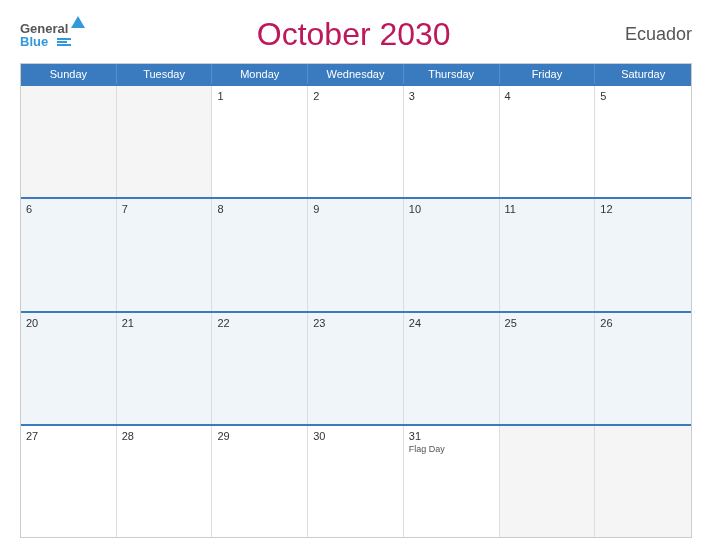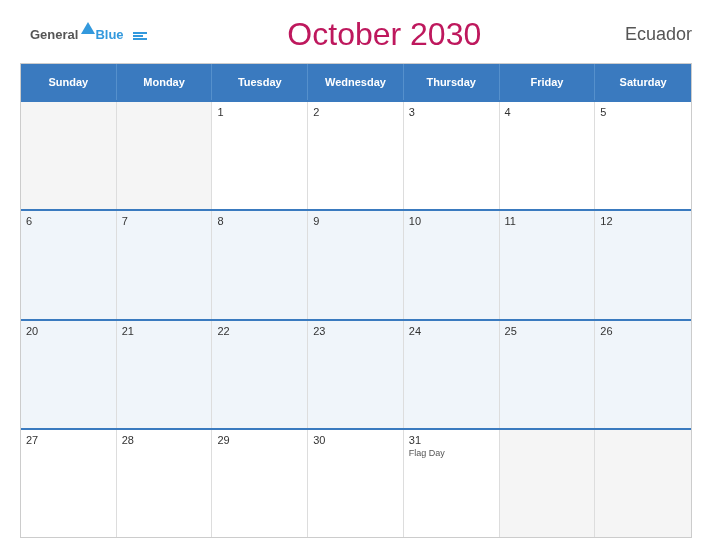--- a/index.html
+++ b/index.html
@@ -52,22 +52,21 @@
     }
     .logo-line {
       height: 2px;
       background: #3399dd;
     }
     .logo-line1 { width: 14px; }
     .logo-line2 { width: 10px; }
     .logo-line3 { width: 14px; }
     .logo-wrapper {
       display: flex;
-      flex-direction: row;
-      margin-left: 10px;
+      flex-direction: column;
     }
     .logo-top-row {
       display: flex;
       align-items: flex-start;
     }
     .title {
       font-size: 32px;
       color: #be185d;
       font-weight: normal;
       text-align: center;
@@ -86,23 +85,23 @@
       flex-direction: column;
     }
     .cal-header-row {
       display: grid;
       grid-template-columns: repeat(7, 1fr);
       background: #3a7abf;
     }
     .cal-header-cell {
       color: #fff;
       font-size: 11px;
-      font-weight: bold;
+      font-weight: normal;
       text-align: center;
-      padding: 12px 2px;
+      padding: 4px 2px;
       border-right: 1px solid #5590cc;
     }
     .cal-header-cell:last-child { border-right: none; }
     .cal-body {
       flex: 1;
       display: flex;
       flex-direction: column;
     }
     .cal-week {
       display: grid;
@@ -155,22 +154,22 @@
 
     <div class="title">October 2030</div>
 
     <div class="country">Ecuador</div>
   </div>
 
   <div class="calendar">
 
     <div class="cal-header-row">
       <div class="cal-header-cell">Sunday</div>
+      <div class="cal-header-cell">Tuesday</div>
       <div class="cal-header-cell">Monday</div>
-      <div class="cal-header-cell">Tuesday</div>
       <div class="cal-header-cell">Wednesday</div>
       <div class="cal-header-cell">Thursday</div>
       <div class="cal-header-cell">Friday</div>
       <div class="cal-header-cell">Saturday</div>
     </div>
 
     <div class="cal-body">
 
       <div class="cal-week">
         <div class="cal-cell empty"></div>

